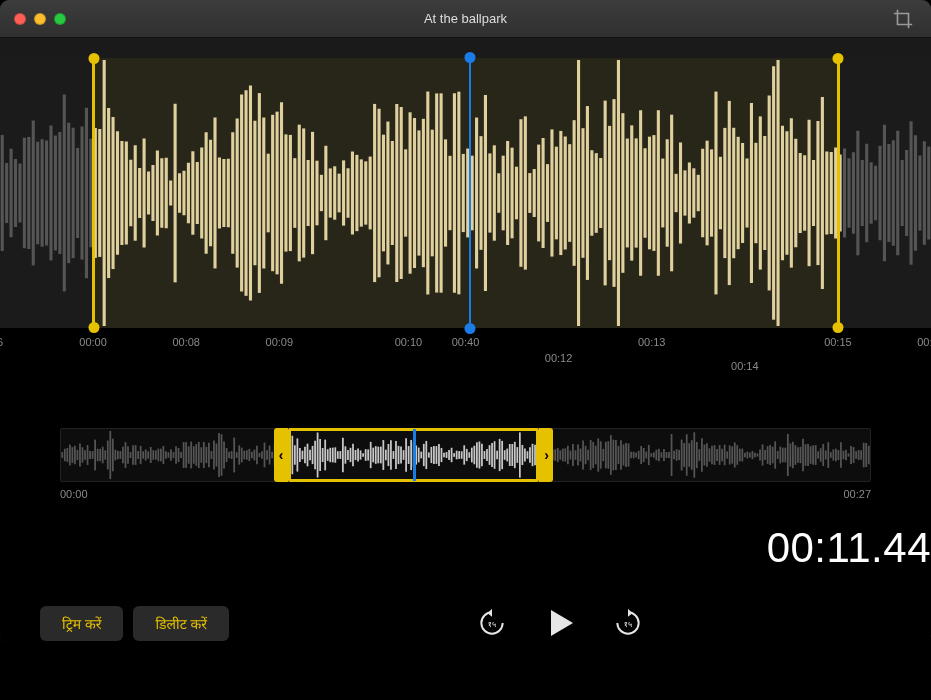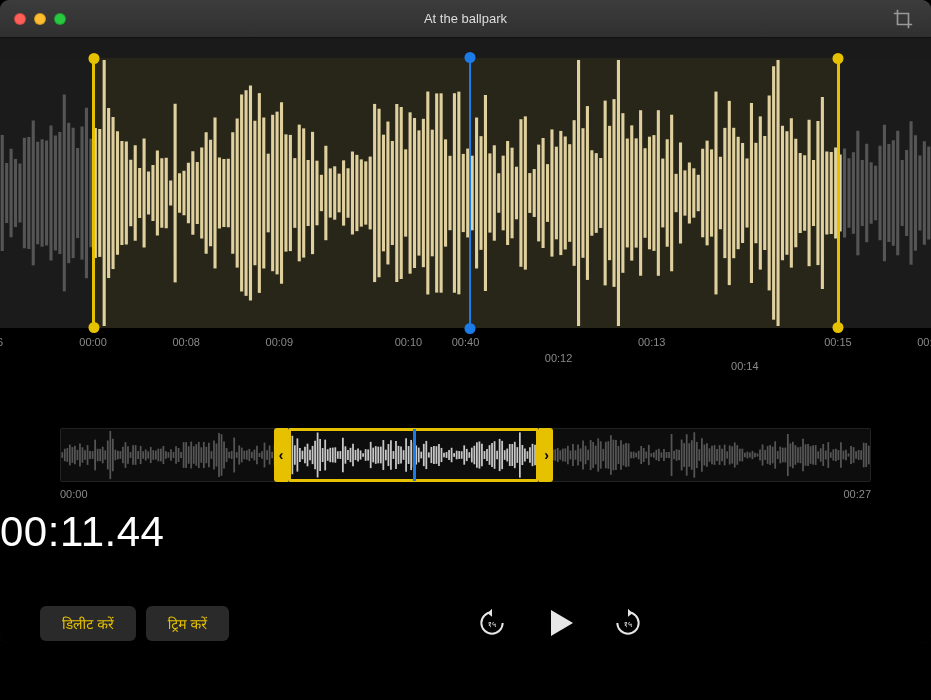--- a/index.html
+++ b/index.html
@@ -27,21 +27,21 @@
   .mini-area { margin: 40px 60px 0 60px; position: relative; height: 60px; }
   .mini-wave { position: relative; height: 54px; background: #0d0d0d; border: 1px solid #222; border-radius: 2px; }
   .mini-sel { position: absolute; top: -1px; bottom: -1px; border: 3px solid #e6c100; border-radius: 2px; background: rgba(0,0,0,0); }
   .mini-handle { position: absolute; top: -1px; bottom: -1px; width: 14px; background: #e6c100; display: flex; align-items: center; justify-content: center; color: #000; font-weight: bold; font-size: 14px; }
   .mini-handle.left { border-radius: 3px 0 0 3px; }
   .mini-handle.right { border-radius: 0 3px 3px 0; }
   .mini-playhead { position: absolute; top: 0; bottom: 0; width: 3px; background: #1b7ce8; }
   .mini-ruler { position: relative; height: 18px; margin-top: 6px; color: #8a8a8a; font-size: 11px; }
   .mini-ruler .start { position: absolute; left: 0; }
   .mini-ruler .end { position: absolute; right: 0; }
-  .bigtime { color: #fff; font-size: 42px; font-weight: 300; text-align: left; margin-top: 20px; letter-spacing: 0.5px; }
+  .bigtime { color: #fff; font-size: 42px; font-weight: 300; text-align: right; margin-top: 36px; letter-spacing: 0.5px; }
   .controls { position: absolute; bottom: 18px; left: 0; right: 0; display: flex; align-items: center; padding: 0 40px; }
   .cgroup { display: flex; gap: 10px; }
   .pill { background: #2a2a2a; color: #e6c100; font-size: 14px; padding: 8px 22px; border-radius: 6px; cursor: pointer; border: none; }
   .pill.grey { color: #c6c6c6; }
   .pill.dim { color: #555; }
   .center-controls { flex: 1; display: flex; align-items: center; justify-content: center; gap: 28px; }
   .transport-btn { width: 36px; height: 36px; display: flex; align-items: center; justify-content: center; color: #ec4899; cursor: pointer; }
   .play-btn { width: 44px; height: 44px; }
 </style>
 </head>
@@ -639,22 +639,22 @@
       <div class="mini-ruler">
         <span class="start">00:00</span>
         <span class="end">00:27</span>
       </div>
     </div>
 
     <div class="bigtime">00:11.44</div>
 
     <div class="controls">
       <div class="cgroup">
+        <button class="pill">ट्रिम करें</button>
         <button class="pill">डिलीट करें</button>
-        <button class="pill">ट्रिम करें</button>
       </div>
       <div class="center-controls">
         <div class="transport-btn">
           <svg width="32" height="32" viewBox="0 0 36 36">
             <path d="M18 6 A12 12 0 1 0 30 18" fill="none" stroke="#e6e6e6" stroke-width="2.2"></path>
             <path d="M18 2 L13 7 L18 11 Z" fill="#e6e6e6"></path>
             <text x="18" y="22" text-anchor="middle" font-size="9" fill="#e6e6e6" id="skipback-num">१५</text>
           </svg>
         </div>
         <div class="transport-btn play-btn">

